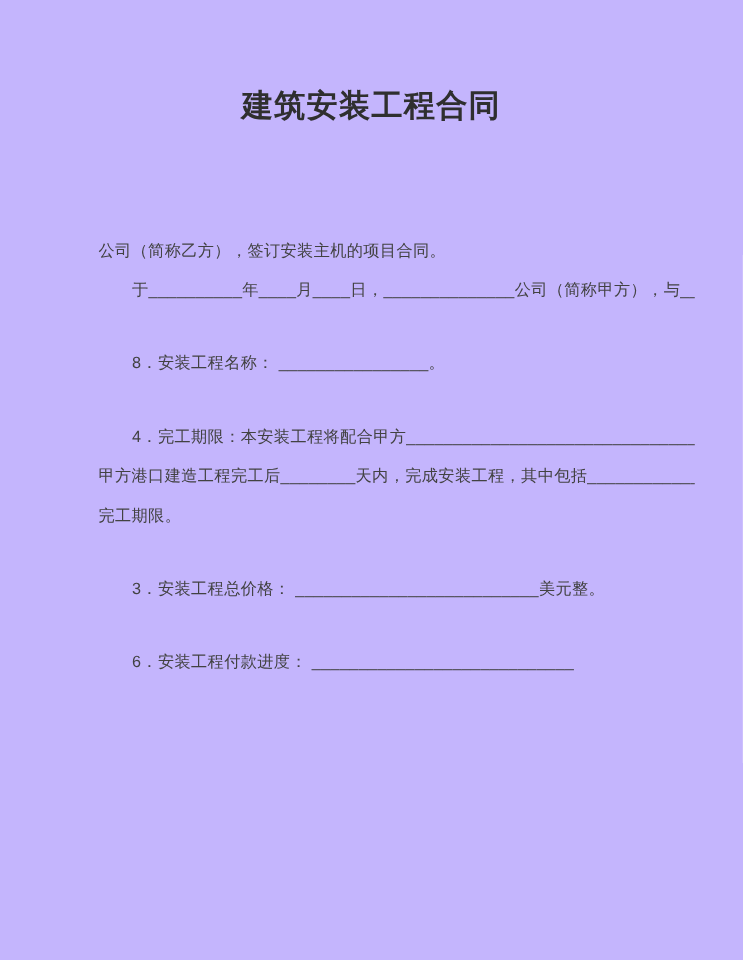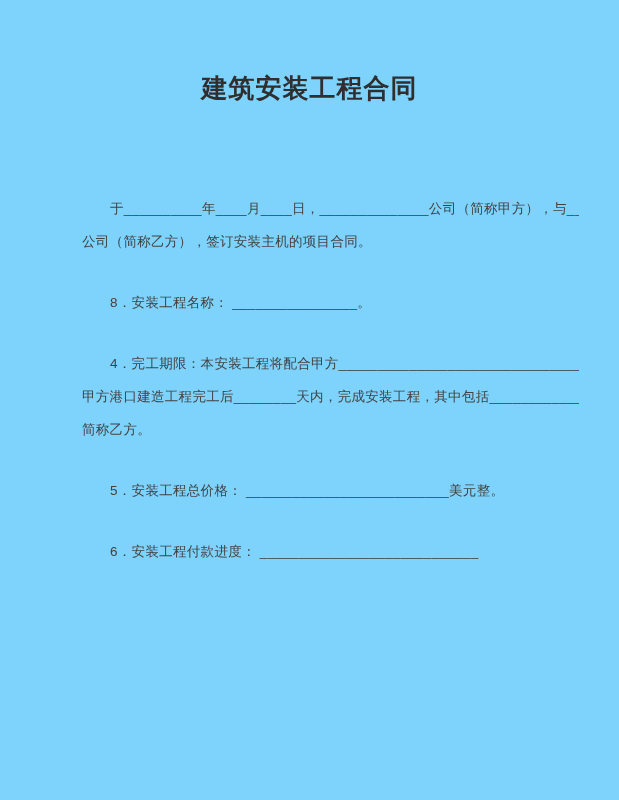--- a/index.html
+++ b/index.html
@@ -10,21 +10,21 @@
     width: 619px;
     height: 800px;
     background: #fdfdfc;
     overflow: hidden;
     font-family: "Liberation Sans", "DejaVu Sans", sans-serif;
   }
   .page {
     position: relative;
     width: 619px;
     height: 800px;
-    background: #7dd3fc;
+    background: #c4b5fd;
     box-sizing: border-box;
   }
   .doc-title {
     margin: 0;
     padding-top: 74px;
     width: 100%;
     text-align: center;
     font-family: "Liberation Serif", "DejaVu Serif", serif;
     font-weight: bold;
     font-size: 26px;
@@ -57,38 +57,38 @@
 </head>
 <body>
 
 <div class="page">
 
   <h1 class="doc-title">建筑安装工程合同</h1>
 
   <div class="content">
 
     <p class="para">
+      <span class="line">公司（简称乙方），签订安装主机的项目合同。</span>
       <span class="line first">于__________年____月____日，______________公司（简称甲方），与__</span>
-      <span class="line">公司（简称乙方），签订安装主机的项目合同。</span>
     </p>
 
     <p class="para">
       <span class="line first">8．安装工程名称： ________________。</span>
     </p>
 
 
 
     <p class="para">
       <span class="line first">4．完工期限：本安装工程将配合甲方________________________________在</span>
       <span class="line">甲方港口建造工程完工后________天内，完成安装工程，其中包括_____________主</span>
-      <span class="line">简称乙方。</span>
+      <span class="line">完工期限。</span>
     </p>
 
     <p class="para">
-      <span class="line first">5．安装工程总价格： __________________________美元整。</span>
+      <span class="line first">3．安装工程总价格： __________________________美元整。</span>
     </p>
 
     <p class="para">
       <span class="line first">6．安装工程付款进度： ____________________________</span>
     </p>
 
   </div>
 </div>
 
 </body></html>

